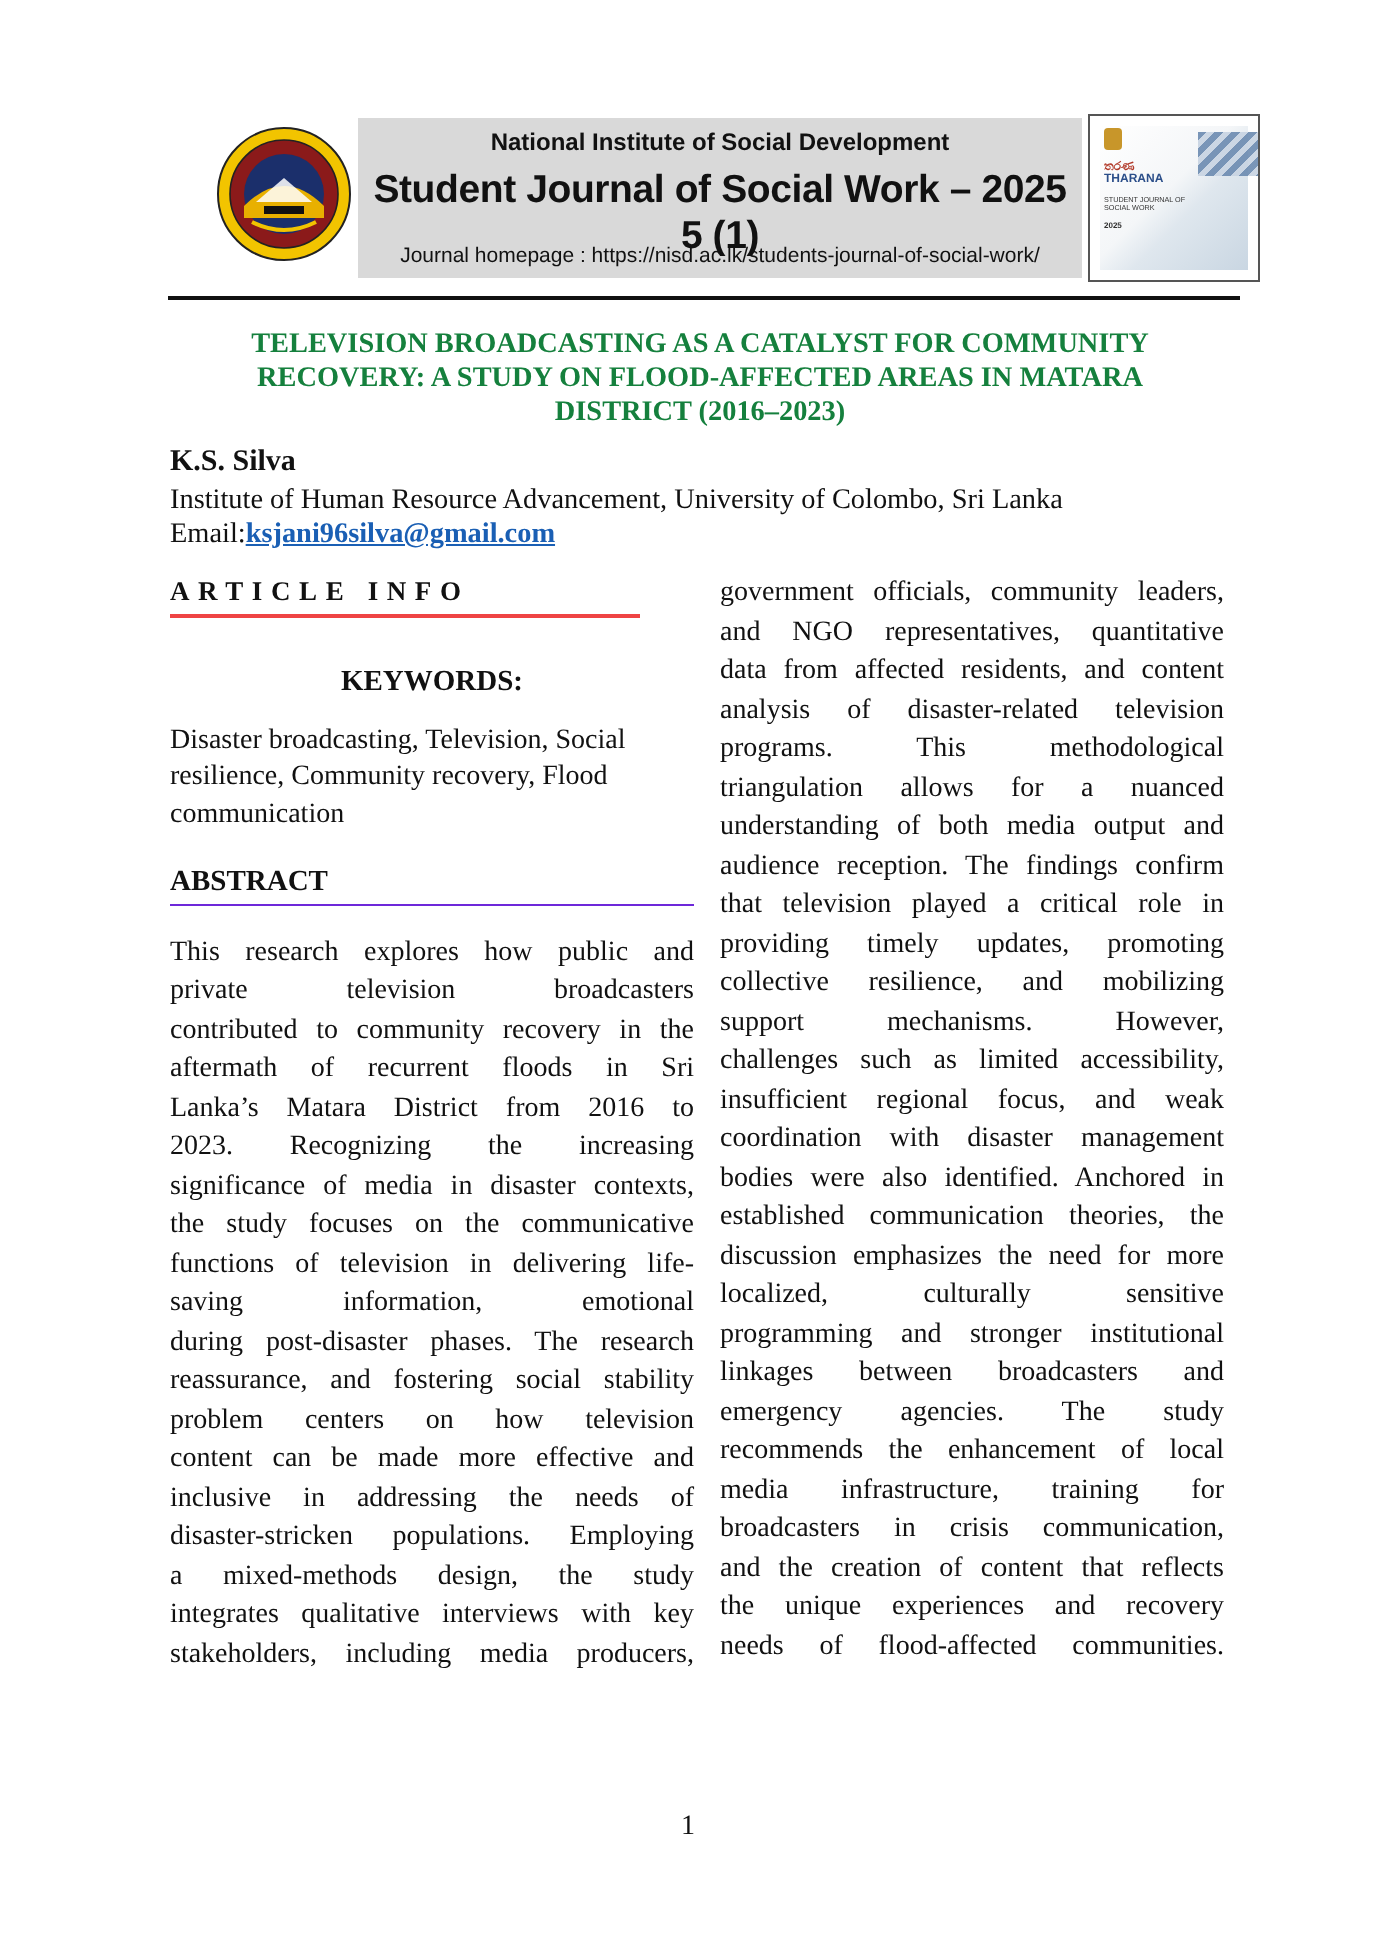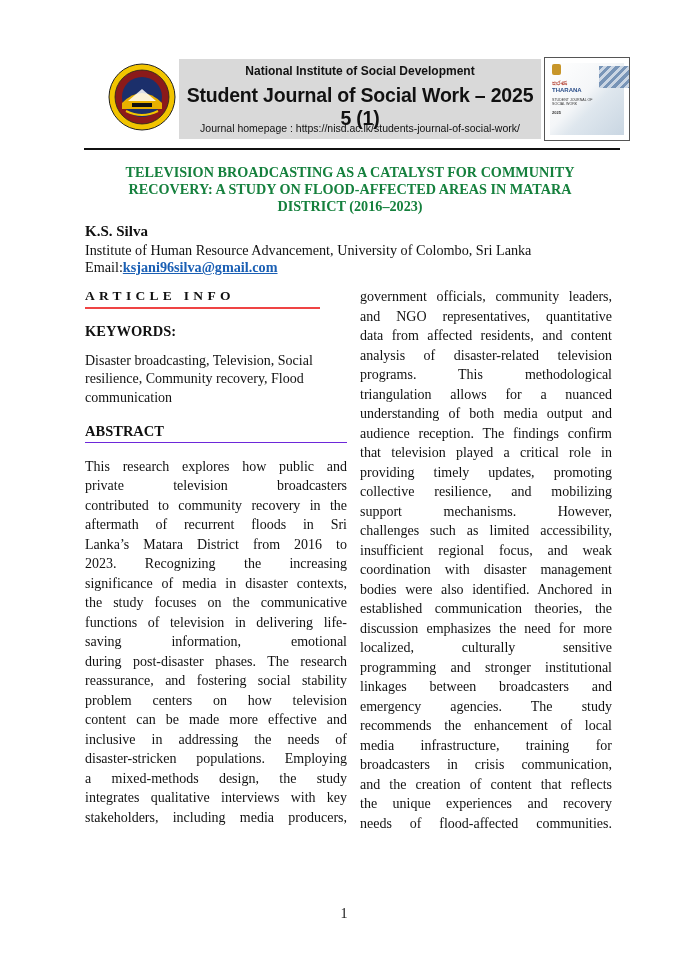--- a/index.html
+++ b/index.html
@@ -25,21 +25,21 @@
   .title { position: absolute; left: 90px; top: 164px; width: 520px; text-align: center; font-weight: bold; font-size: 14.2px; line-height: 17px; color: #15803d; }
   .author { position: absolute; left: 85px; top: 223px; font-weight: bold; font-size: 15px; }
   .affil { position: absolute; left: 85px; top: 242px; font-size: 14.2px; }
   .email { position: absolute; left: 85px; top: 259px; font-size: 14.2px; }
   .email a { color: #1a5fb4; font-weight: bold; text-decoration: underline; }
 
   .col-left { position: absolute; left: 85px; top: 288px; width: 262px; }
   .col-right { position: absolute; left: 360px; top: 288px; width: 252px; }
 
   .ainfo { font-family: "Liberation Serif", serif; font-weight: bold; font-size: 13.5px; letter-spacing: 4.3px; padding-bottom: 3px; border-bottom: 2px solid #ef4444; width: 235px; }
-  .kw-h { margin-top: 14px; font-weight: bold; font-size: 14.5px; }
+  .kw-h { margin-top: 24px; font-weight: bold; font-size: 14.5px; text-align: center; }
   .kw { margin-top: 12px; font-size: 14px; line-height: 18.3px; width: 248px; }
   .abs-h { margin-top: 16px; font-weight: bold; font-size: 14.5px; padding-bottom: 2px; border-bottom: 1px solid #6d28d9; width: 262px; }
   .abs { margin-top: 14px; font-size: 14px; line-height: 19.5px; text-align: justify; text-align-last: justify; }
   .abs span { display: block; text-align: justify; text-align-last: justify; }
 
   .rc span { display: block; font-size: 14px; line-height: 19.5px; text-align: justify; text-align-last: justify; }
   .rc { margin-top: -1px; }
 
   .pagenum { position: absolute; left: 0; right: 0; top: 906px; text-align: center; font-size: 14px; }
 </style>

